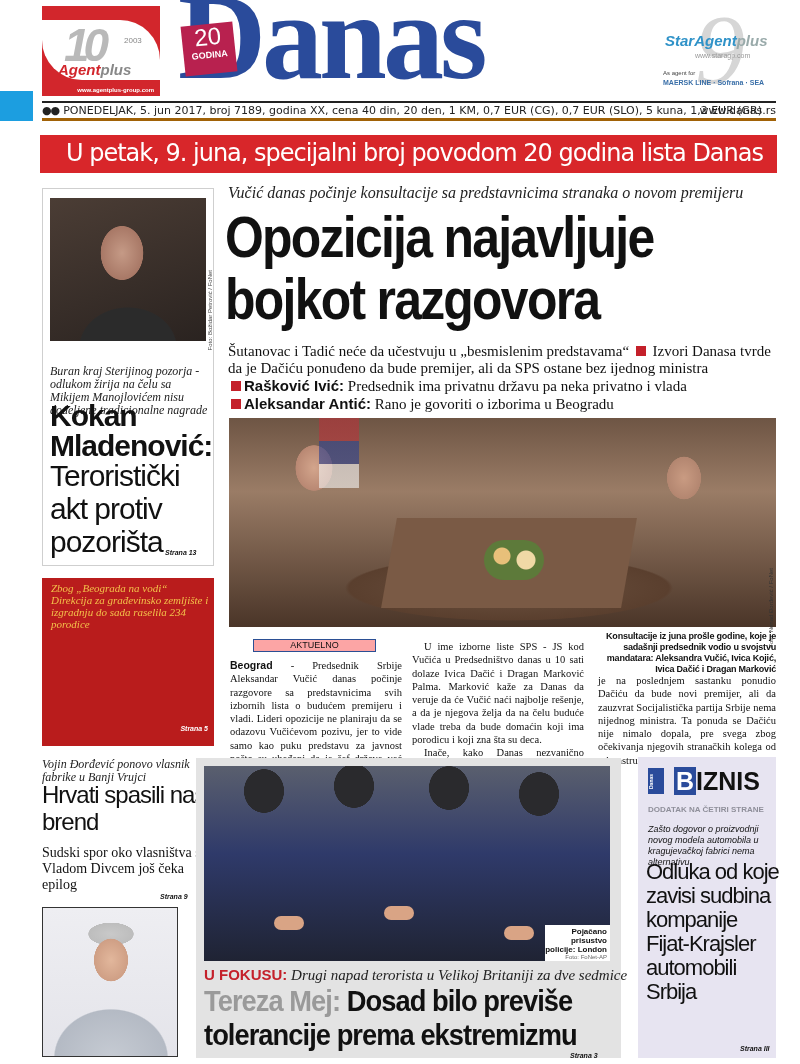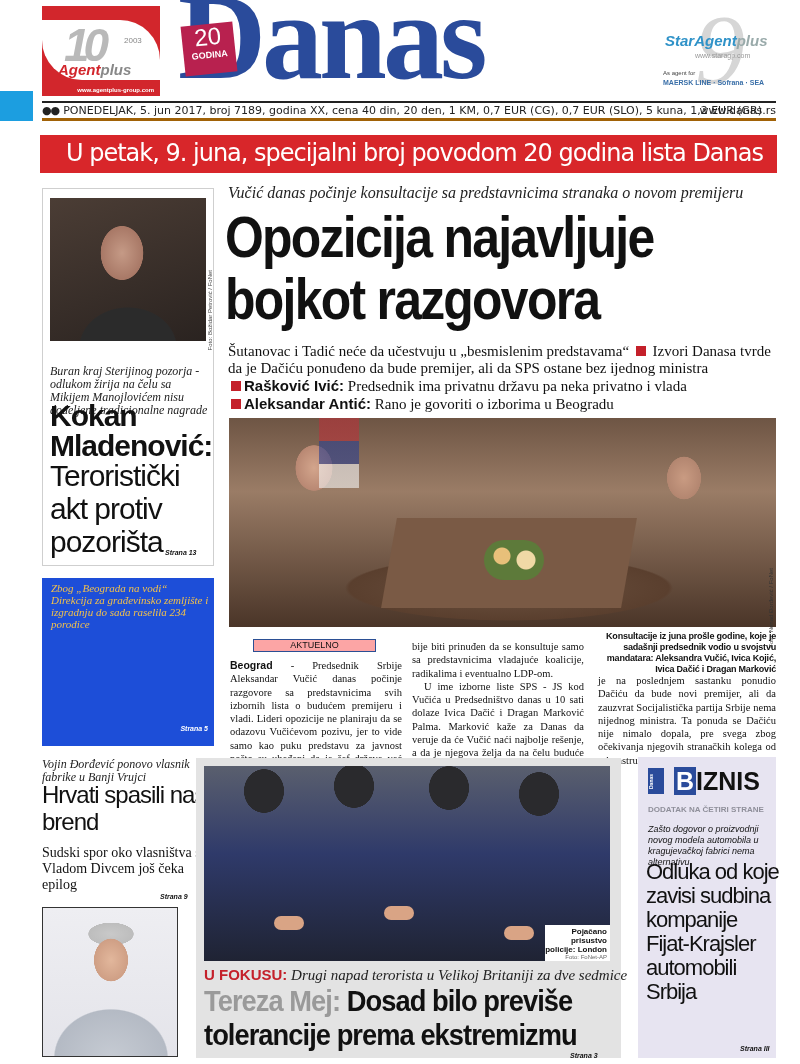--- a/index.html
+++ b/index.html
@@ -43,21 +43,21 @@
   .kokan-photo { left: 50px; top: 198px; width: 156px; height: 143px; background:
       radial-gradient(ellipse 30px 38px at 72px 55px, #c59a86 0%, #a87866 70%, transparent 72%),
       radial-gradient(ellipse 60px 50px at 78px 150px, #2b2b2b 0%, #2b2b2b 80%, transparent 82%),
       linear-gradient(160deg, #4b3d35, #2a2320); }
   .credit-v { font: 6px "Liberation Sans", sans-serif; color: #444; writing-mode: vertical-rl; transform: rotate(180deg); white-space: nowrap; }
   .kicker-serif { font: italic 12px/13px "Liberation Serif", serif; color: #222; }
   .hl-bold { font: bold 30px/30px "Liberation Sans", sans-serif; letter-spacing: -1px; }
   .hl-light { font: 30px/33px "Liberation Sans", sans-serif; letter-spacing: -1px; }
   .strana { font: italic bold 7px "Liberation Sans", sans-serif; color: #111; }
 
-  .box-timo { left: 42px; top: 578px; width: 172px; height: 168px; background: #1d4ed8; color: #fff; }
+  .box-timo { left: 42px; top: 578px; width: 172px; height: 168px; background: #b91c1c; color: #fff; }
   .box-timo .kicker { position: absolute; left: 9px; top: 4px; width: 160px; font: italic 11px/12px "Liberation Serif", serif; color: #f3c14a; }
   .box-timo .hl { position: absolute; left: 10px; top: 44px; width: 160px; font: bold 27px/30px "Liberation Sans", sans-serif; letter-spacing: -1px; }
   .box-timo .strana { position: absolute; right: 6px; bottom: 14px; color: #fff; }
 
   .hrvati-kicker { left: 42px; top: 758px; width: 172px; }
   .hrvati-hl { left: 42px; top: 781px; width: 175px; font: 24px/27px "Liberation Sans", sans-serif; letter-spacing: -1px; }
   .hrvati-deck { left: 42px; top: 845px; width: 175px; font: 14px/16px "Liberation Serif", serif; }
   .hrvati-strana { left: 160px; top: 893px; }
   .man-photo { left: 42px; top: 907px; width: 136px; height: 150px; border: 1px solid #333; background:
       radial-gradient(ellipse 24px 30px at 68px 52px, #e2b79c 0%, #cf9f85 70%, transparent 72%),
@@ -194,21 +194,20 @@
   <div class="flowers"></div>
   <div class="credit-v">Foto: Nenad Đorđević / FoNet</div>
 </div>
 
 <div class="abs aktuelno">AKTUELNO</div>
 
 <div class="abs body-col col1">
   <b>Beograd</b><span> - Predsednik Srbije Aleksandar Vučić danas počinje razgovore sa predstavnicima svih izbornih lista o budućem premijeru i vladi. Lideri opozicije ne planiraju da se odazovu Vučićevom pozivu, jer to vide samo kao puku predstavu za javnost pošto su ubeđeni da je šef države već odlučio ko će biti umesto njega u novom kabinetu u Nemanjinoj 11. Stoga će predsednik Sr-</span>
 </div>
 <div class="abs body-col col2">
-  <span>bije biti prinuđen da se konsultuje samo sa predstavnicima vladajuće koalicije, radikalima i eventualno LDP-om.</span>
   <span class="indent">U ime izborne liste SPS - JS kod Vučića u Predsedništvo danas u 10 sati dolaze Ivica Dačić i Dragan Marković Palma. Marković kaže za Danas da veruje da će Vučić naći najbolje rešenje, a da je njegova želja da na čelu buduće vlade treba da bude domaćin koji ima porodicu i koji zna šta su deca.</span>
   <span class="indent">Inače, kako Danas nezvanično saznaje, Vučić</span>
 </div>
 <div class="abs photo-caption">Konsultacije iz juna prošle godine, koje je sadašnji predsednik vodio u svojstvu mandatara: Aleksandra Vučić, Ivica Kojić, Ivica Dačić i Dragan Marković</div>
 <div class="abs body-col col3">
   <span>je na poslednjem sastanku ponudio Dačiću da bude novi premijer, ali da zauzvrat Socijalistička partija Srbije nema nijednog ministra. Ta ponuda se Dačiću nije nimalo dopala, pre svega zbog očekivanja njegovih stranačkih kolega od rekonstrukcije vlade.</span>
   <span class="sig">M. R. M.</span>
   <span class="strana">Strana 2</span>
 </div>
 

